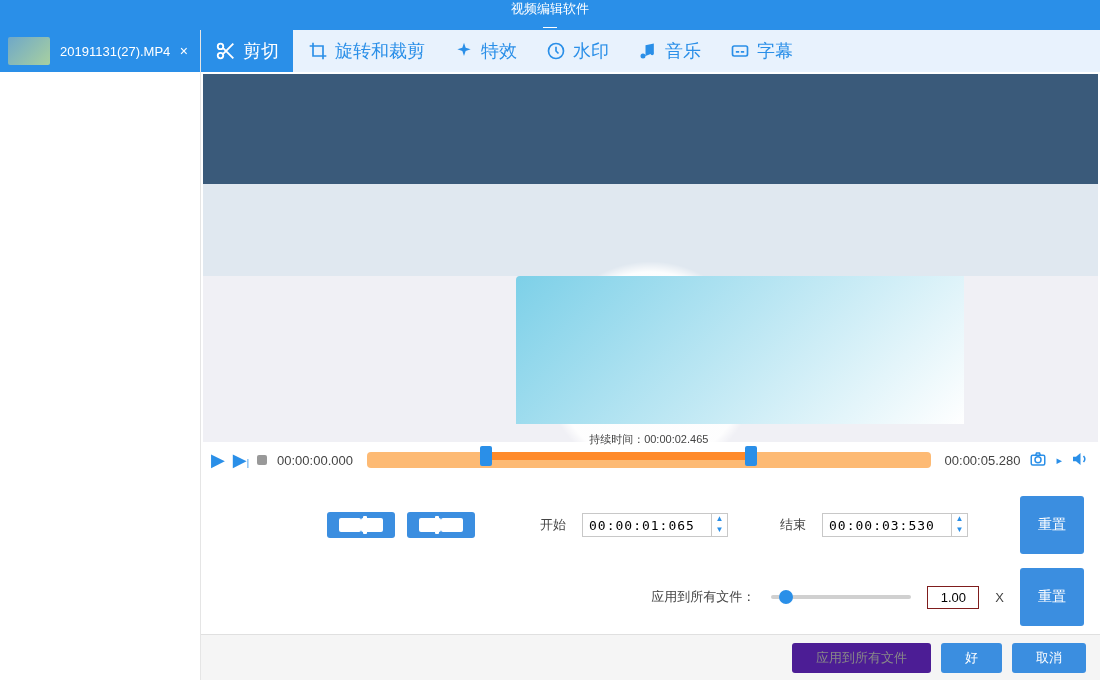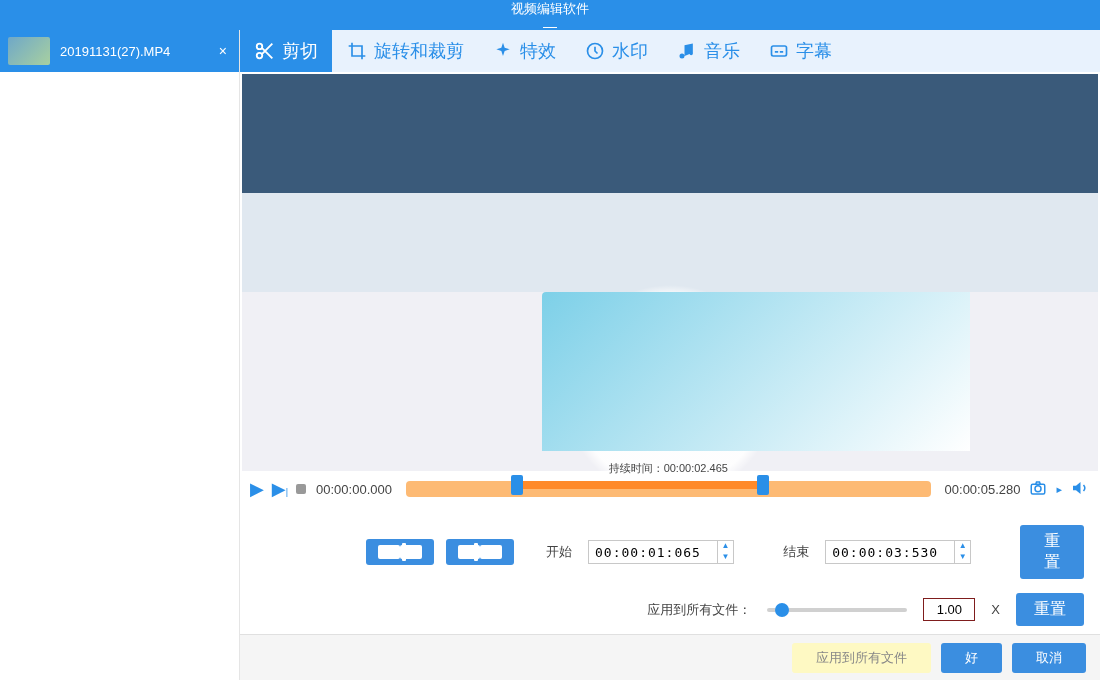--- a/index.html
+++ b/index.html
@@ -7,21 +7,21 @@
   
   .titlebar {
     height: 30px; background: #2a8fe8; color: #fff; display: flex;
     align-items: center; padding: 0 8px; font-size: 13px; flex-direction: column;
   }
   .titlebar-spacer { flex: 1; }
   .titlebar-btn { width: 28px; text-align: center; cursor: pointer; font-size: 14px; }
   
   .main { display: flex; height: 650px; }
   
-  .sidebar { width: 240px; background: #fff; border-right: 1px solid #e5e5e5; }
+  .sidebar { width: 201px; background: #fff; border-right: 1px solid #e5e5e5; }
   .file-item {
     display: flex; align-items: center; height: 42px; padding: 0 8px;
     background: #2a8fe8; color: #fff; font-size: 13px;
   }
   .file-thumb {
     width: 42px; height: 28px; background: linear-gradient(135deg,#6fa8c8,#a8d0a0);
     margin-right: 10px; border-radius: 2px;
   }
   .file-name { flex: 1; }
   .file-close { cursor: pointer; font-size: 14px; padding: 0 4px; }
@@ -93,43 +93,43 @@
   .time-input {
     border: 1px solid #c8c8c8; padding: 3px 6px; font-size: 13px;
     width: 130px; font-family: monospace; letter-spacing: 1px;
   }
   .spinner {
     width: 16px; height: 24px; display: inline-flex; flex-direction: column;
     border: 1px solid #c8c8c8; border-left: none;
   }
   .spinner div { flex:1; font-size:8px; text-align:center; color:#2a8fe8; cursor:pointer; line-height:10px; }
   .blue-btn {
-    background: #3b8ee0; color: #fff; border: none; padding: 6px 18px;
-    font-size: 16px; border-radius: 3px; cursor: pointer;
+    background: #3b8ee0; color: #fff; border: none; padding: 20px 18px;
+    font-size: 14px; border-radius: 3px; cursor: pointer;
   }
   .speed-input { width: 52px; border:1px solid #7f1d1d; padding:3px; text-align:center; font-size:13px; }
   .slider {
     width: 140px; height: 4px; background: #d0d0d0; border-radius: 2px;
     position: relative; display: inline-block;
   }
   .slider-thumb {
     position: absolute; top: -5px; left: 8px; width: 14px; height: 14px;
     background: #2a8fe8; border-radius: 50%; cursor: pointer;
   }
   
   .footer {
     height: 46px; border-top: 1px solid #e0e0e0; display: flex;
     align-items: center; justify-content: flex-end; gap: 10px; padding: 0 14px;
     background: #f5f5f5;
   }
   .footer-btn {
     padding: 6px 24px; font-size: 13px; border: none; border-radius: 3px;
     cursor: pointer; background: #3b8ee0; color: #fff;
   }
-  .footer-btn.disabled { background: #fef9c3; color: #888; cursor: default; }
+  .footer-btn.disabled { background: #4c1d95; color: #888; cursor: default; }
   
   .pad-left { margin-left: 110px; }
 </style>
 </head>
 <body>
 
 <div class="titlebar">
   <span>视频编辑软件</span>
   <div class="titlebar-spacer"></div>
   <span class="titlebar-btn">—</span>

